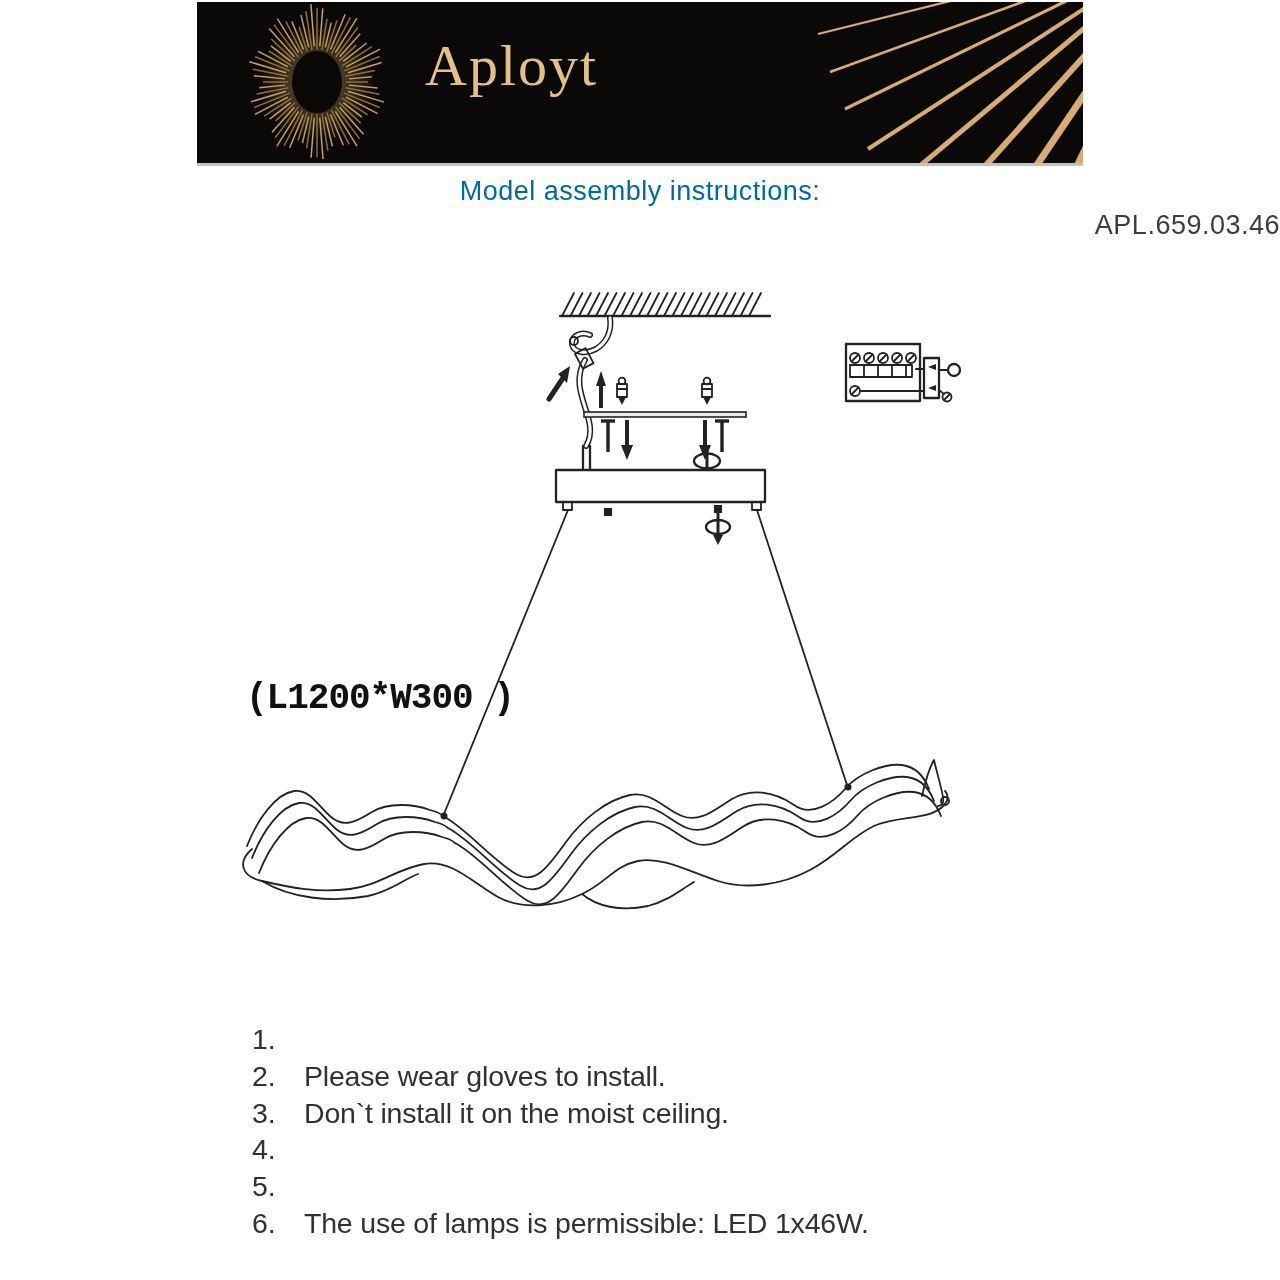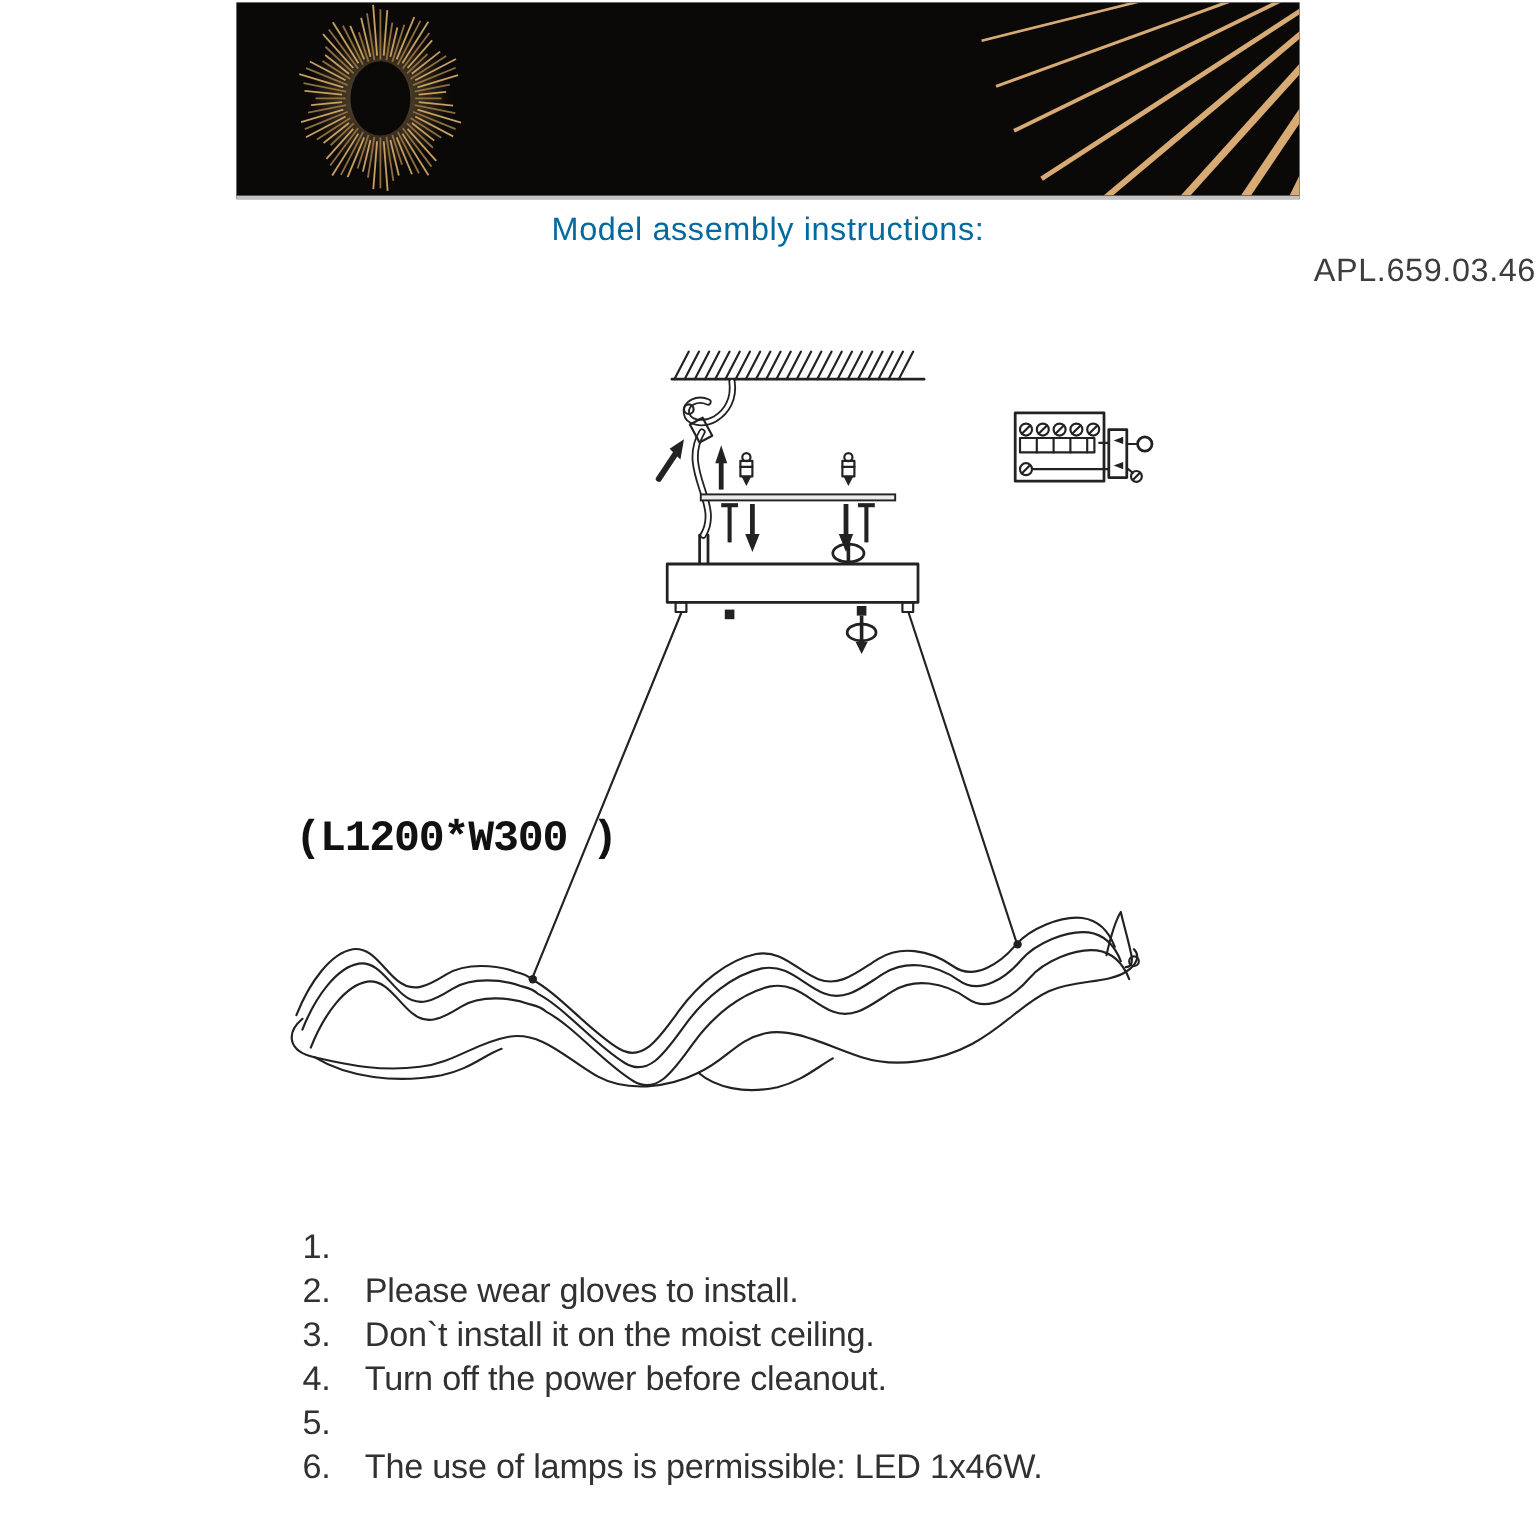--- a/index.html
+++ b/index.html
@@ -138,20 +138,21 @@
         <line x1="990" y1="-60" x2="823" y2="282" stroke="var(--ray)" stroke-width="8"></line>
         <line x1="990" y1="-60" x2="778" y2="255" stroke="var(--ray)" stroke-width="7"></line>
         <line x1="990" y1="-60" x2="736" y2="222" stroke="var(--ray)" stroke-width="6"></line>
         <line x1="990" y1="-60" x2="699" y2="184" stroke="var(--ray)" stroke-width="5"></line>
         <line x1="990" y1="-60" x2="671" y2="147" stroke="var(--ray)" stroke-width="4"></line>
         <line x1="990" y1="-60" x2="648" y2="107" stroke="var(--ray)" stroke-width="3.2"></line>
         <line x1="990" y1="-60" x2="633" y2="70" stroke="var(--ray)" stroke-width="2.6"></line>
         <line x1="990" y1="-60" x2="621" y2="32" stroke="var(--ray)" stroke-width="2.2"></line>
       </g>
     </svg>
+    <div class="brand">Aployt</div>
   </div>
 
   <div class="title-line1">Model assembly instructions:</div>
   <div class="title-line2">APL.659.03.46</div>
 
   <svg class="diagram" width="1280" height="1280" viewBox="0 0 1280 1280">
 
     <g id="ceiling">
       <line class="ln2" x1="560" y1="316" x2="770" y2="316"></line>
       <g id="hatch-lines">
@@ -315,21 +316,20 @@
     <li>
       <span class="num">2.</span>
       <span>Please wear gloves to install.</span>
     </li>
     <li>
       <span class="num">3.</span>
       <span>Don`t install it on the moist ceiling.</span>
     </li>
     <li>
       <span class="num">4.</span>
-      <span>Turn off the power before cleanout.</span>
     </li>
     <li>
       <span class="num">5.</span>
     </li>
     <li>
       <span class="num">6.</span>
       <span>The use of lamps is permissible: LED 1x46W.</span>
     </li>
   </ol>
 

